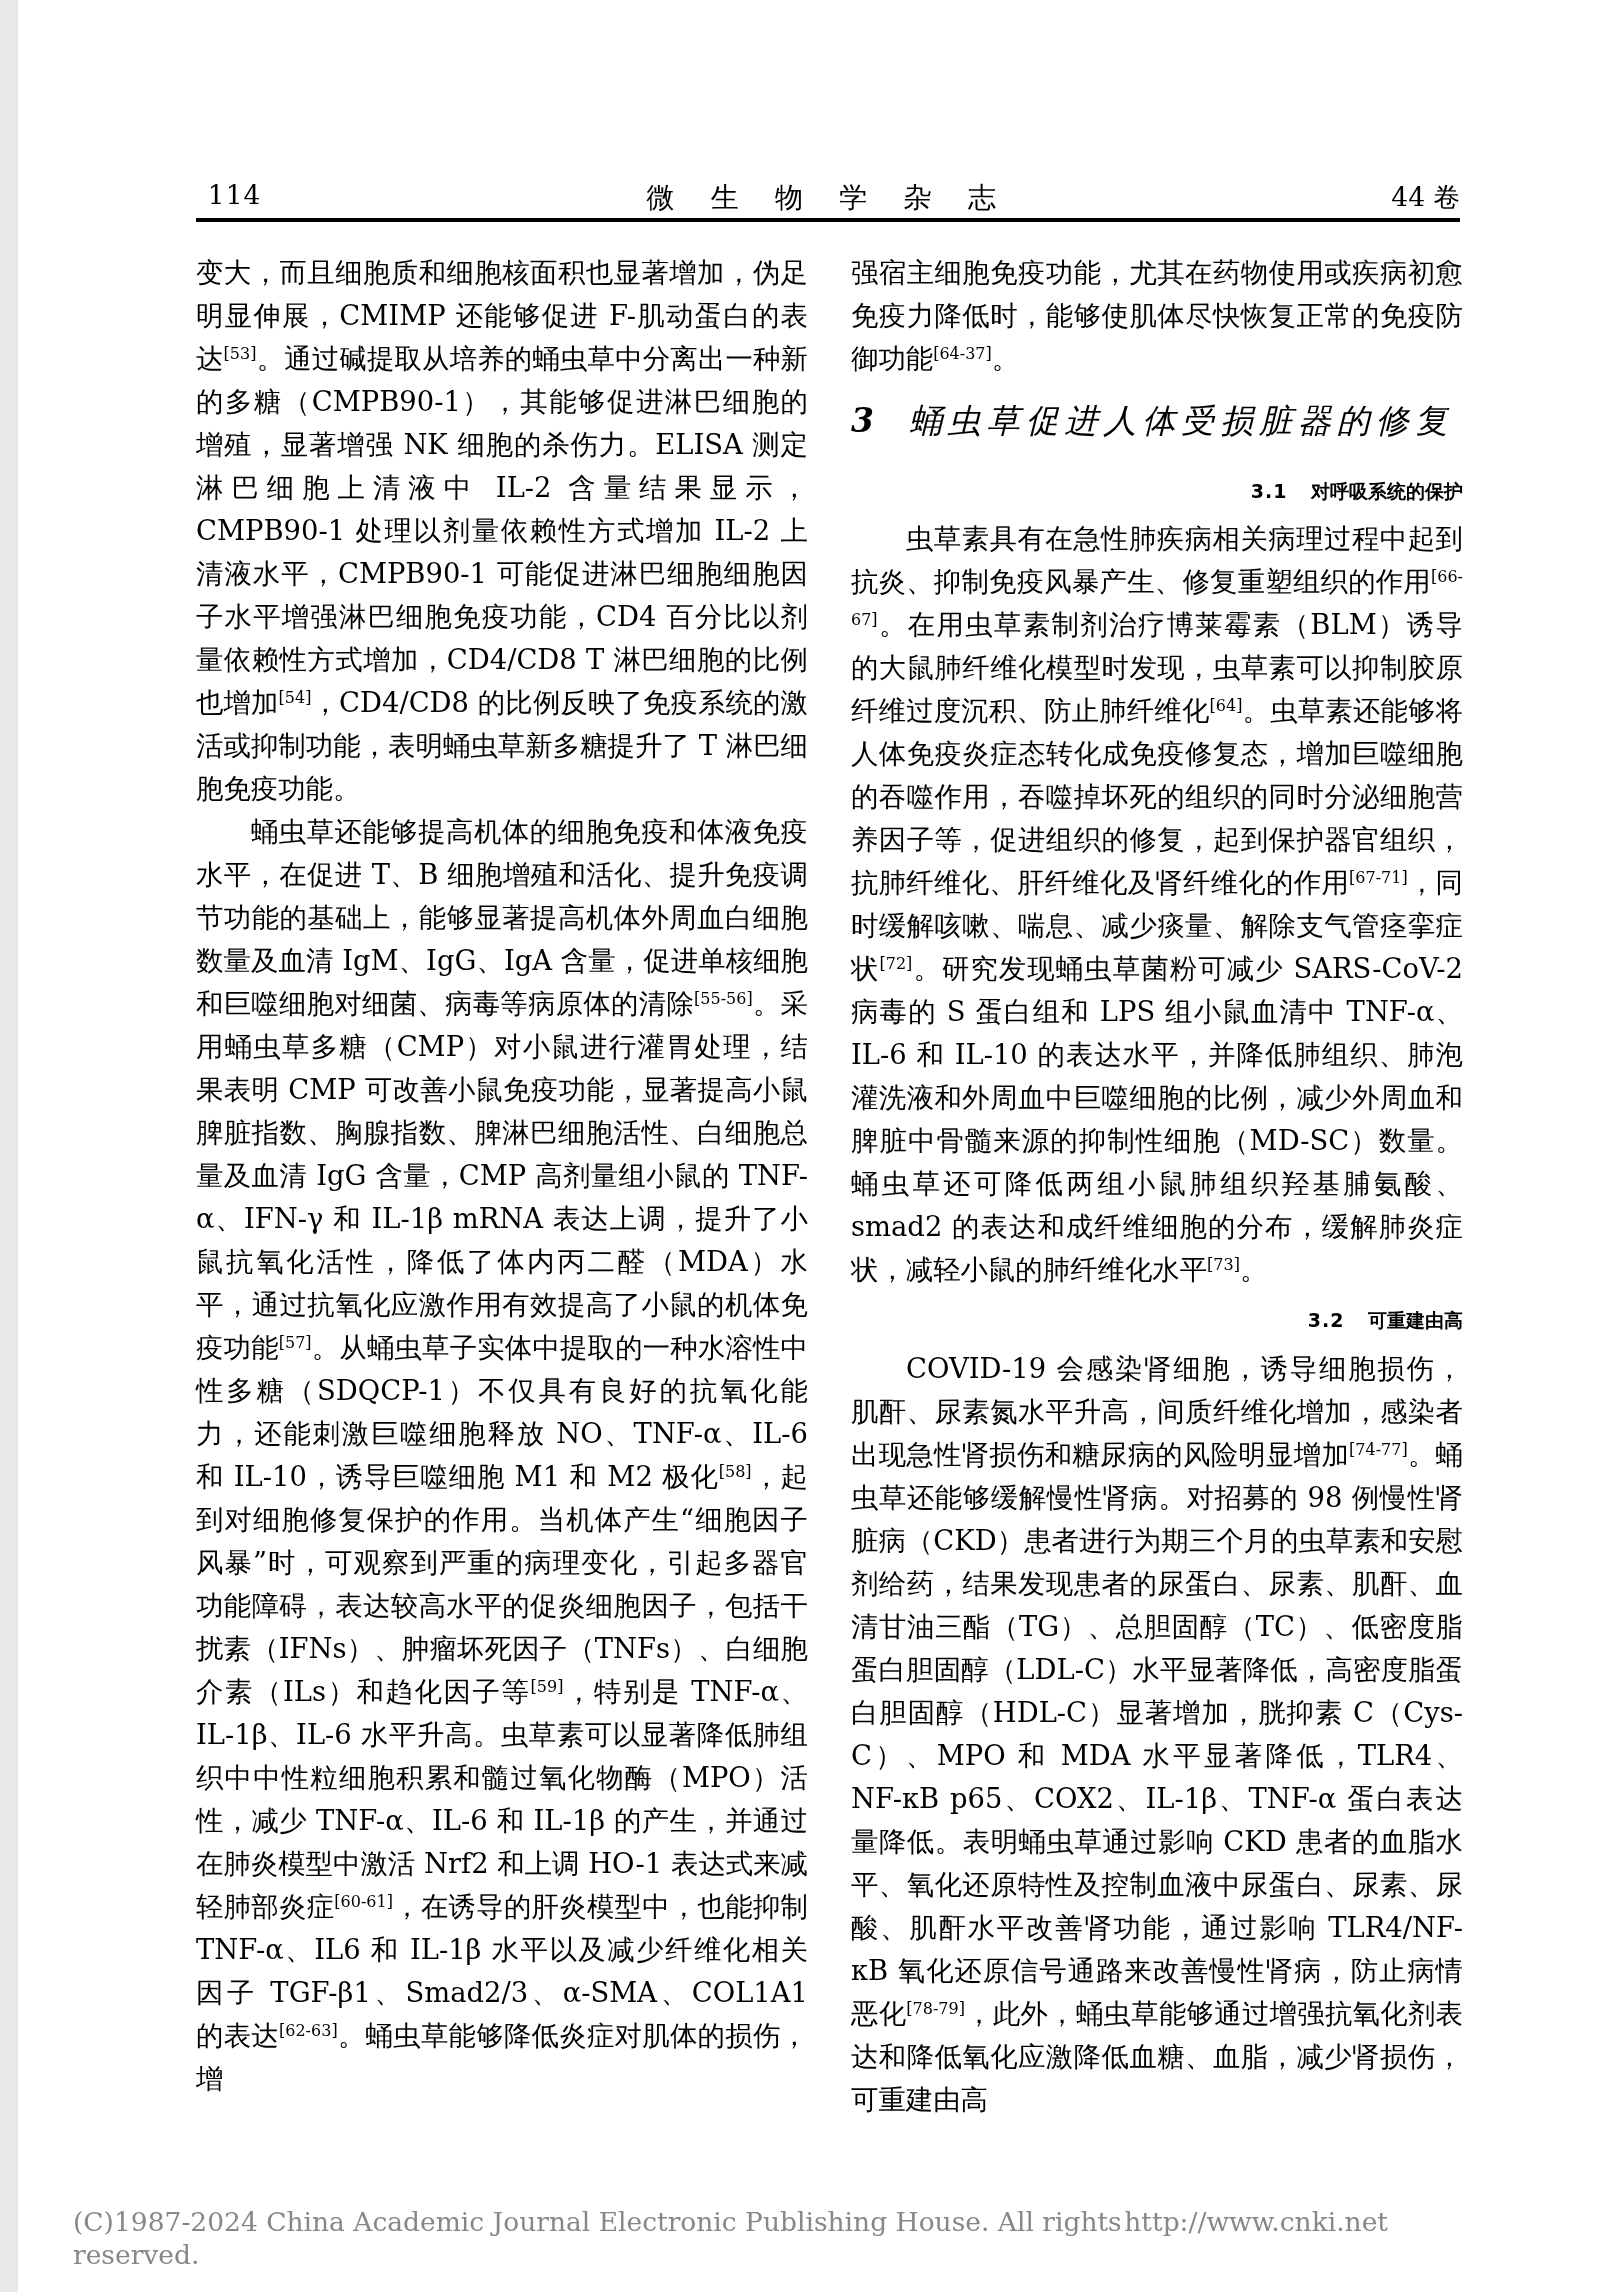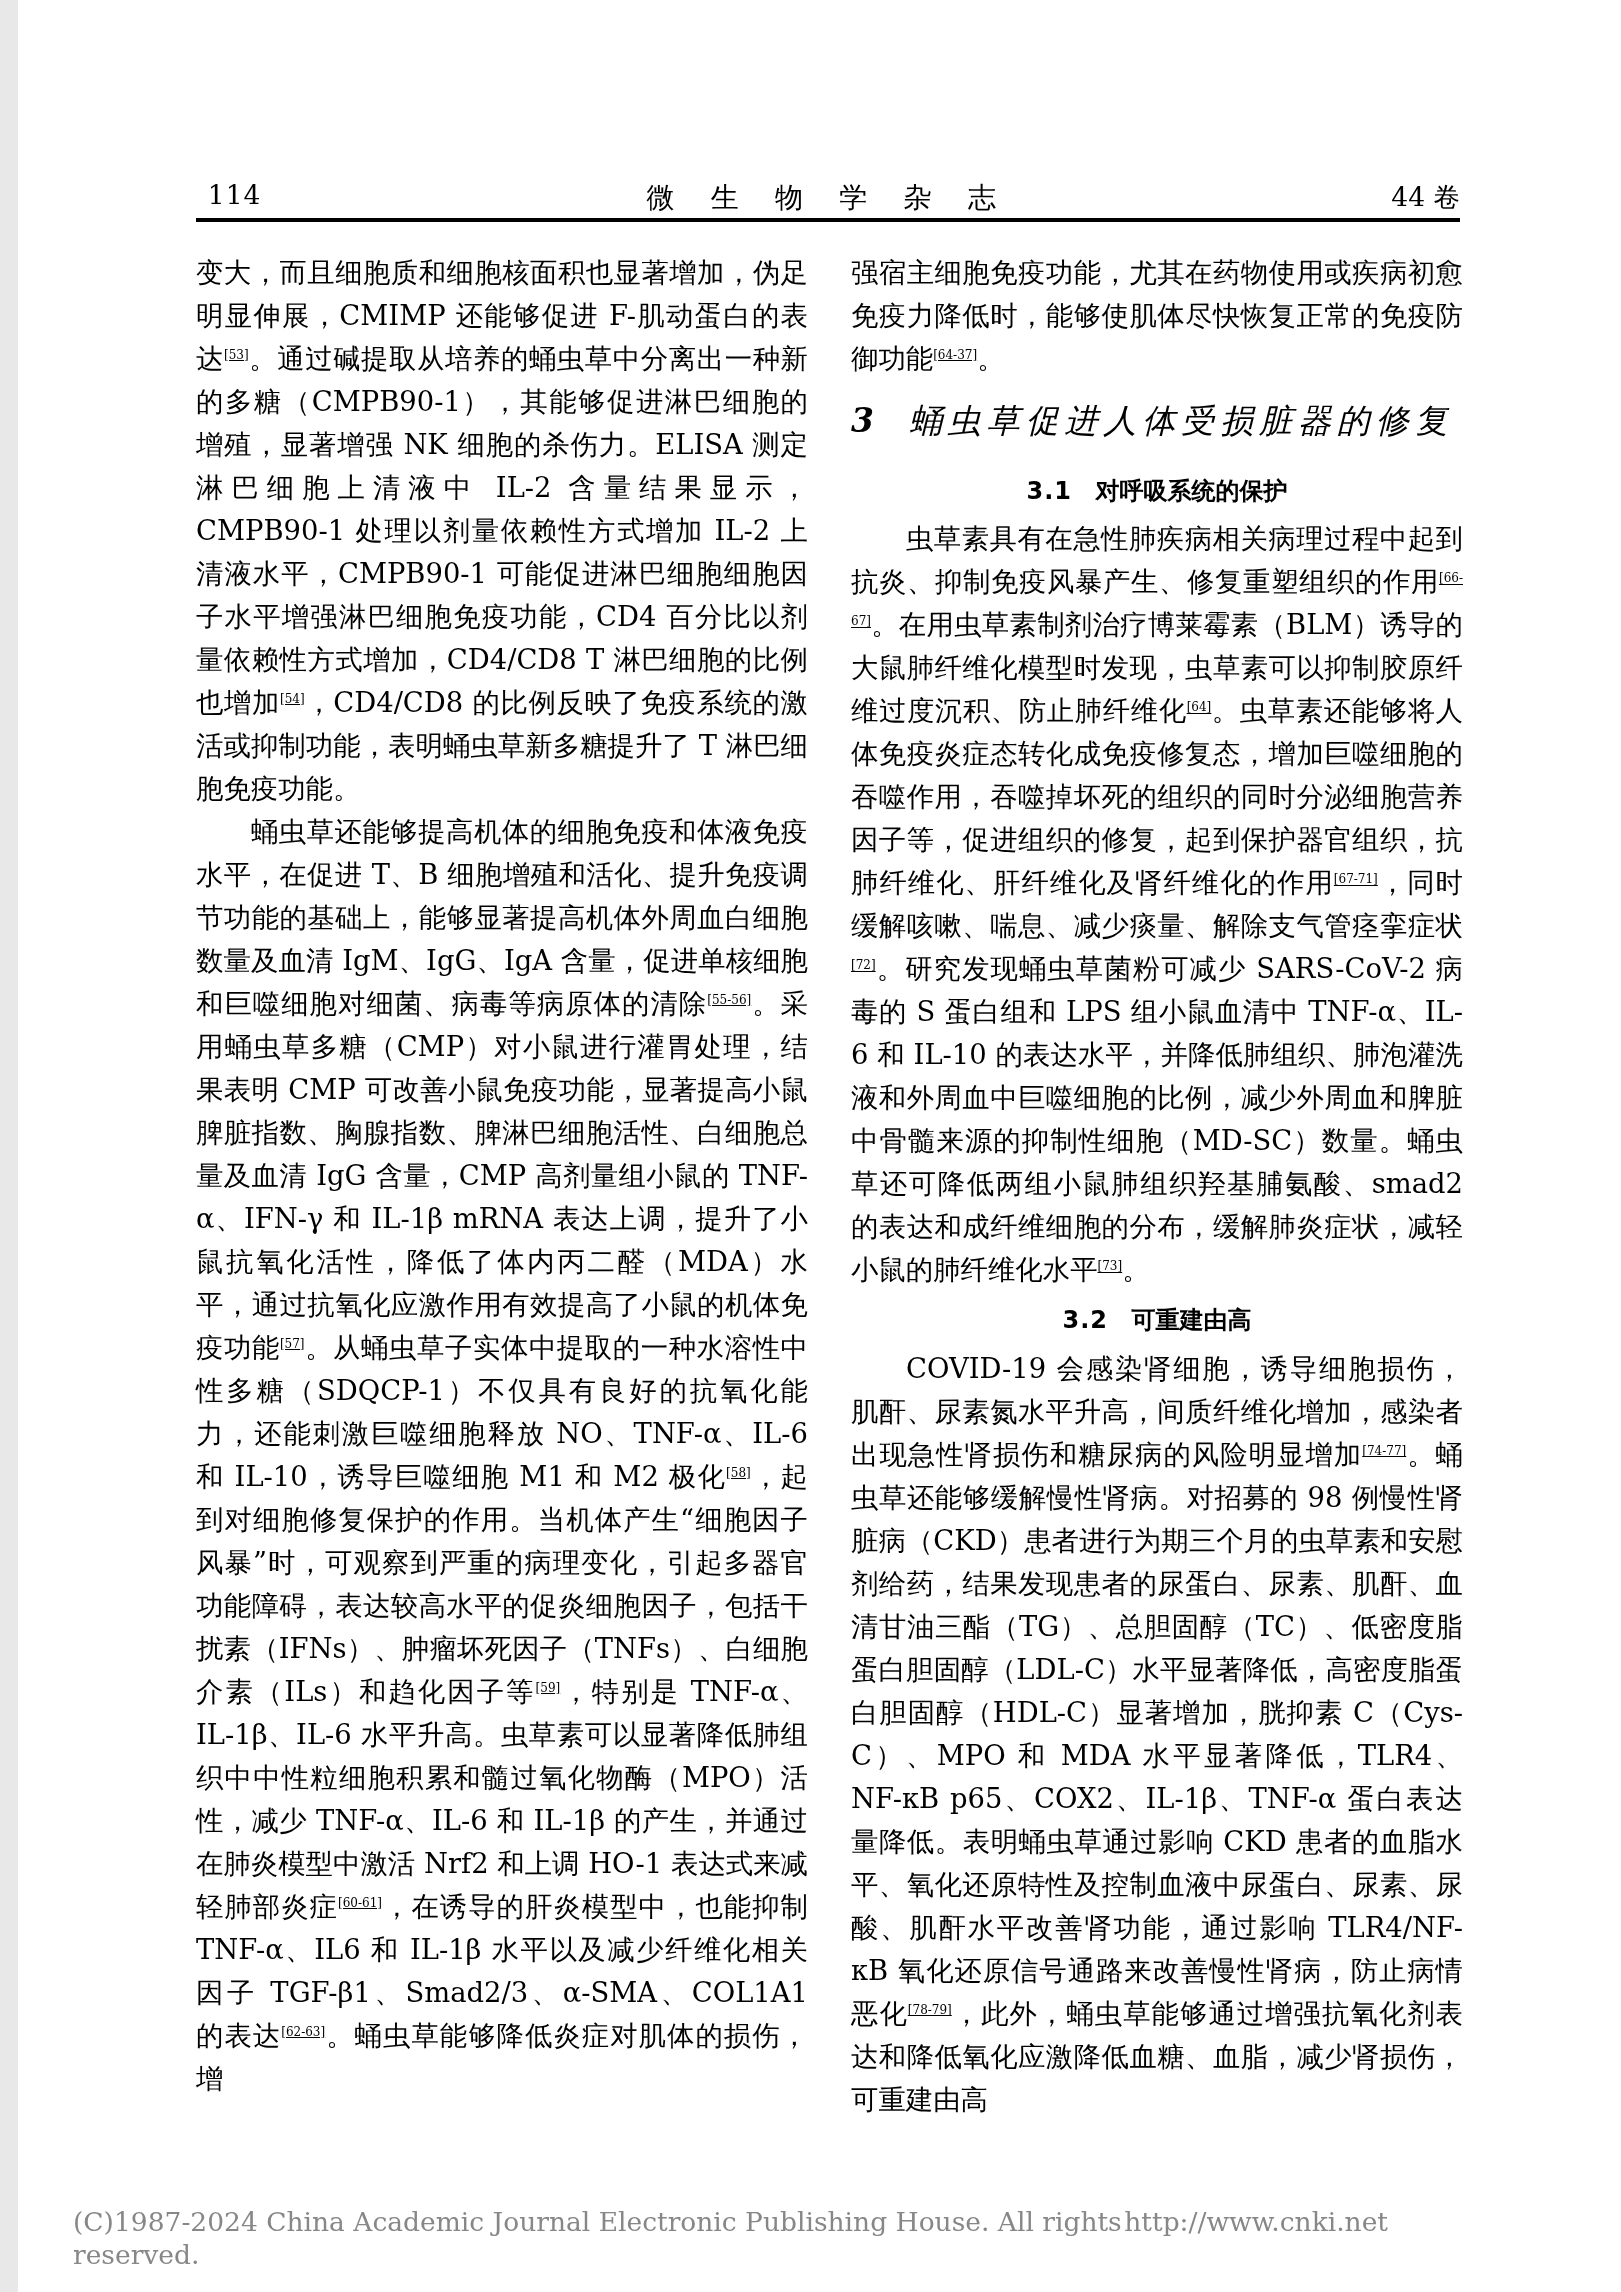--- a/index.html
+++ b/index.html
@@ -21,28 +21,28 @@
   
   .column {
     position:absolute; top:251px; width:612px;
     font-size:27.4px; line-height:43px;
     text-align:justify;
   }
   .column-left  { left:178px; }
   .column-right { left:833px; }
   .para { margin:0; }
   .para.indent { text-indent:55px; }
-  .para sup { font-size:12px; line-height:0; vertical-align:8.8px; letter-spacing:0;text-decoration:underline; }
+  .para sup { font-size:16px; line-height:0; vertical-align:8.8px; letter-spacing:0; }
   
   .sec1 { margin:18.6px 0 28px 0; font-size:33px; line-height:43px; text-align:left; white-space:nowrap;font-style:italic; }
   .sec1 .num { font-weight:bold; margin-right:35px; }
   .sec1 .ttl { letter-spacing:5.9px; }
   
-  .sec2 { margin:7.8px 0 5.9px 0; font-size:24px; line-height:42px; font-weight:bold;
-          font-family:"DejaVu Sans", sans-serif; text-align:center; }
+  .sec2 { margin:7.8px 0 5.9px 0; font-size:19px; line-height:42px; font-weight:bold;
+          font-family:"DejaVu Sans", sans-serif; text-align:right; }
   .sec2 .num { margin-right:23.5px; letter-spacing:1px; }
   
   .footer {
     position:absolute; left:55px; top:2205px; width:1315px;
     display:flex; justify-content:space-between;
     font-size:26.5px; color:#878787; line-height:33px;
   }
 </style>
 </head>
 <body>

